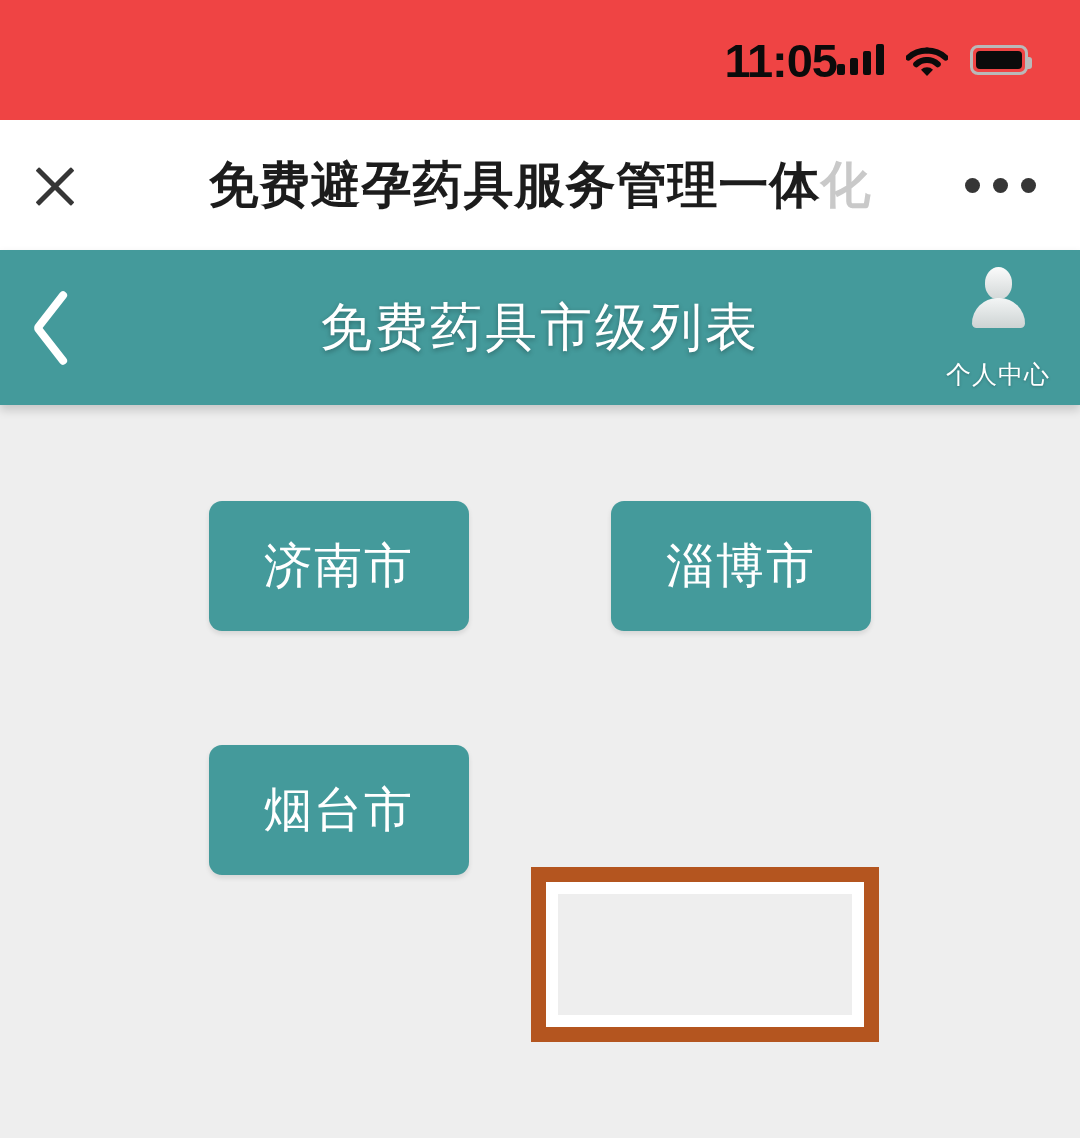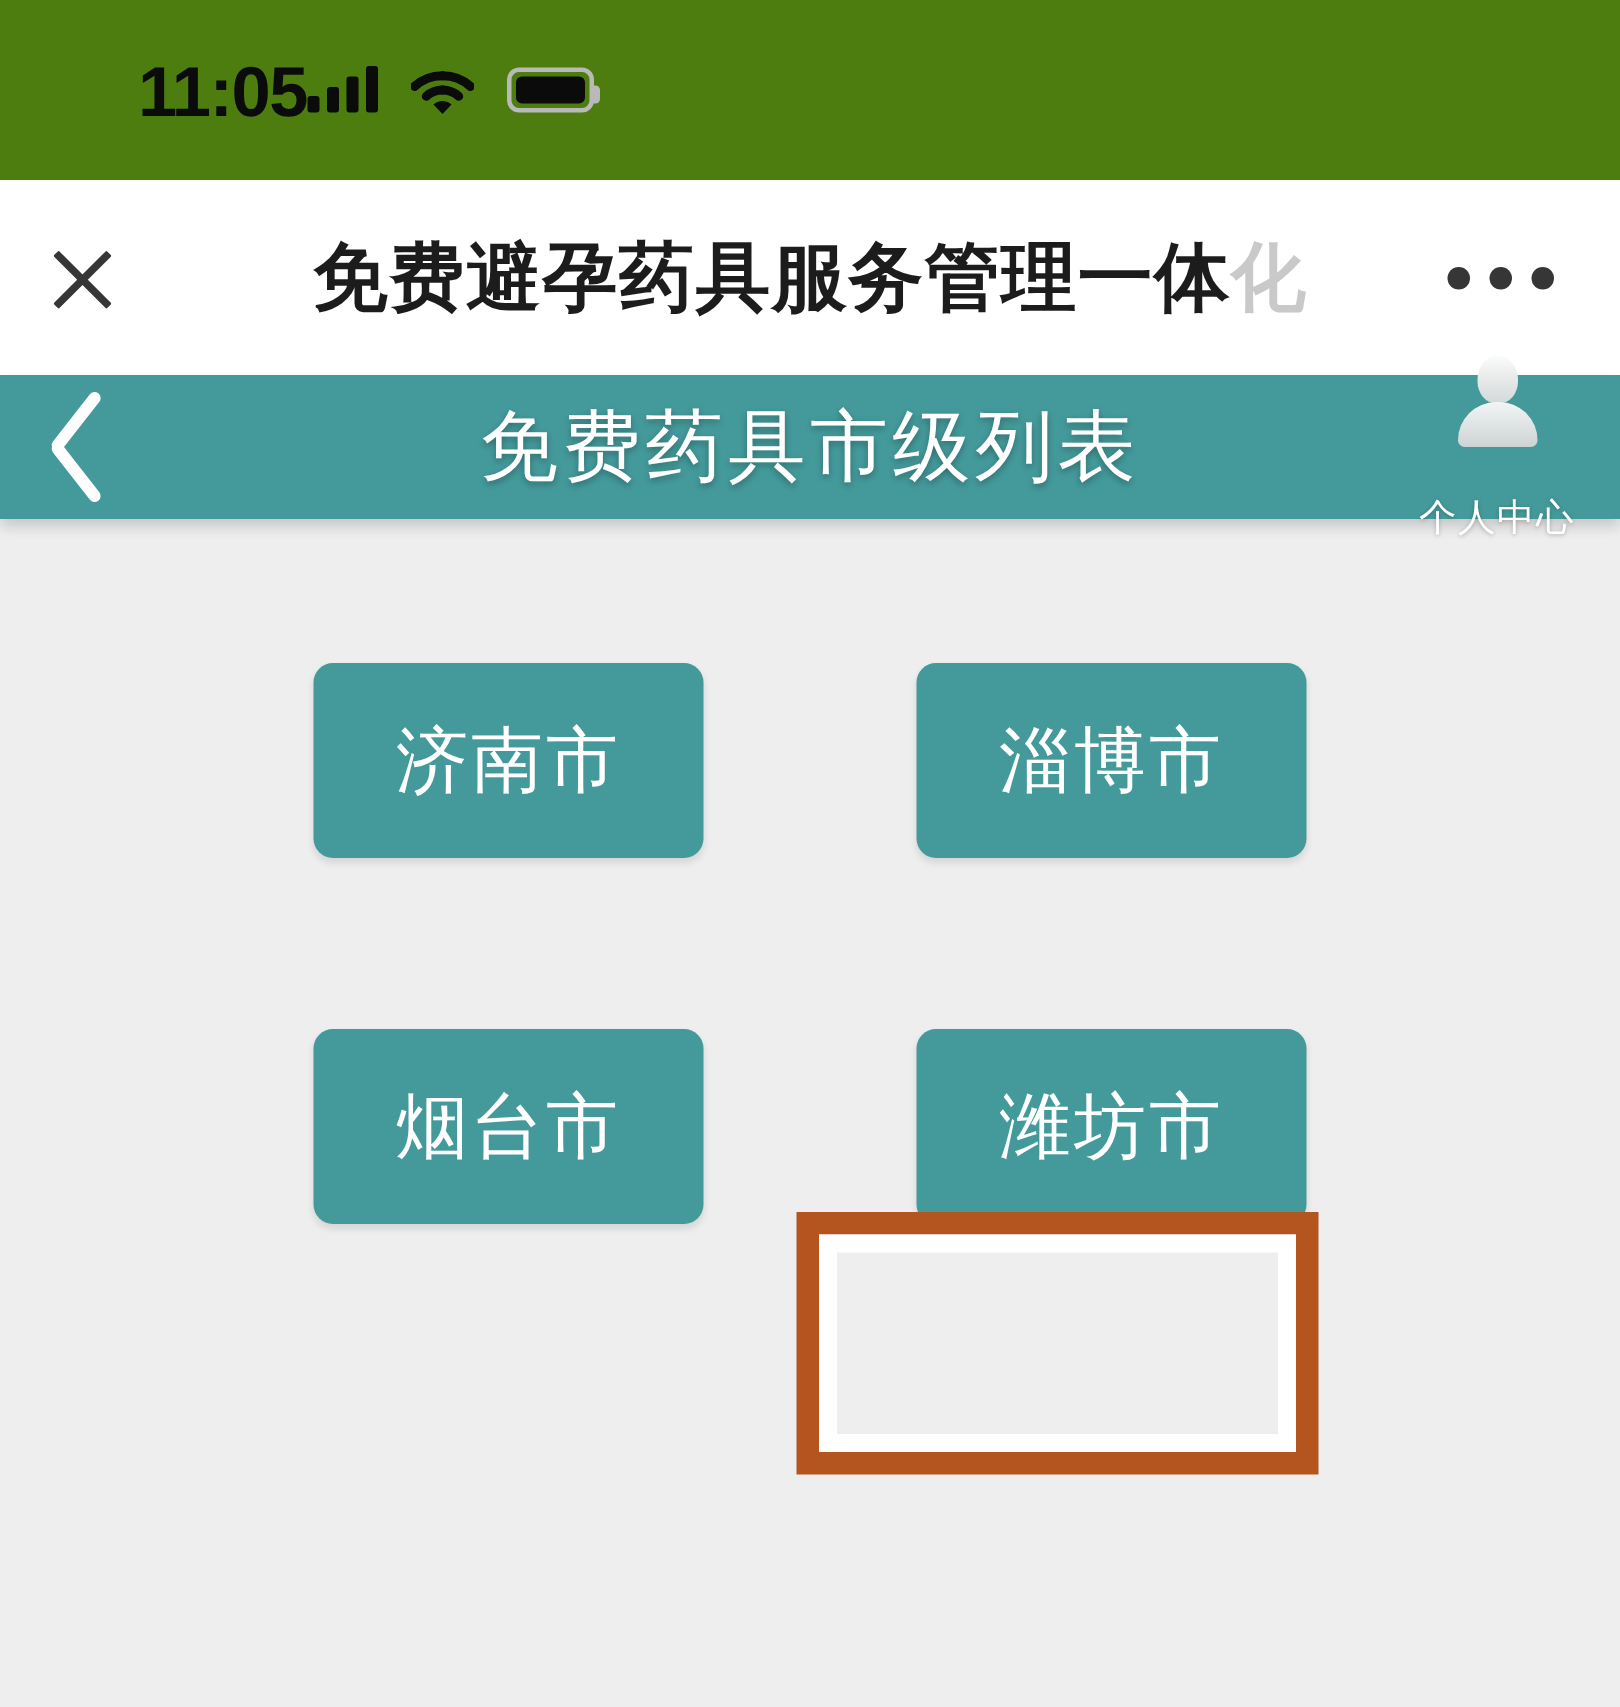--- a/index.html
+++ b/index.html
@@ -7,24 +7,24 @@
   body {
     font-family: "Liberation Sans", "DejaVu Sans", sans-serif;
     background:#eeeeee;
     overflow:hidden;
     position:relative;
   }
 
   
   .statusbar {
     height:120px;
-    background:#4d7c0f;
-    display:flex;
-    align-items:center;
-    justify-content:flex-start;
+    background:#ef4444;
+    display:flex;
+    align-items:center;
+    justify-content:flex-end;
     padding:0 52px 0 92px;
     position:relative;
   }
   .status-time {
     font-size:47px;
     font-weight:bold;
     color:#0b0b0b;
     letter-spacing:-1px;
     line-height:1;
   }
@@ -94,21 +94,21 @@
     display:flex; align-items:center; gap:13px;
     flex:0 0 auto;
   }
   .wx-more span {
     width:15px; height:15px; border-radius:50%;
     background:#363636; display:block;
   }
 
   
   .appheader {
-    height:96px;
+    height:155px;
     background:#449a9b;
     position:relative;
     display:flex;
     align-items:center;
     box-shadow:0 5px 9px rgba(0,0,0,0.17);
     z-index:5;
   }
   .back-chevron {
     width:110px; height:136px;
     position:relative; flex:0 0 auto;
@@ -255,16 +255,15 @@
     </span>
     <span class="profile-label">个人中心</span>
   </div>
 </div>
 
 <div class="content">
   <div class="city-grid">
     <div class="city-btn">济南市</div>
     <div class="city-btn">淄博市</div>
     <div class="city-btn">烟台市</div>
-    <div class="city-btn">潍坊市</div>
   </div>
   <div class="annotation"></div>
 </div>
 
 </body></html>

